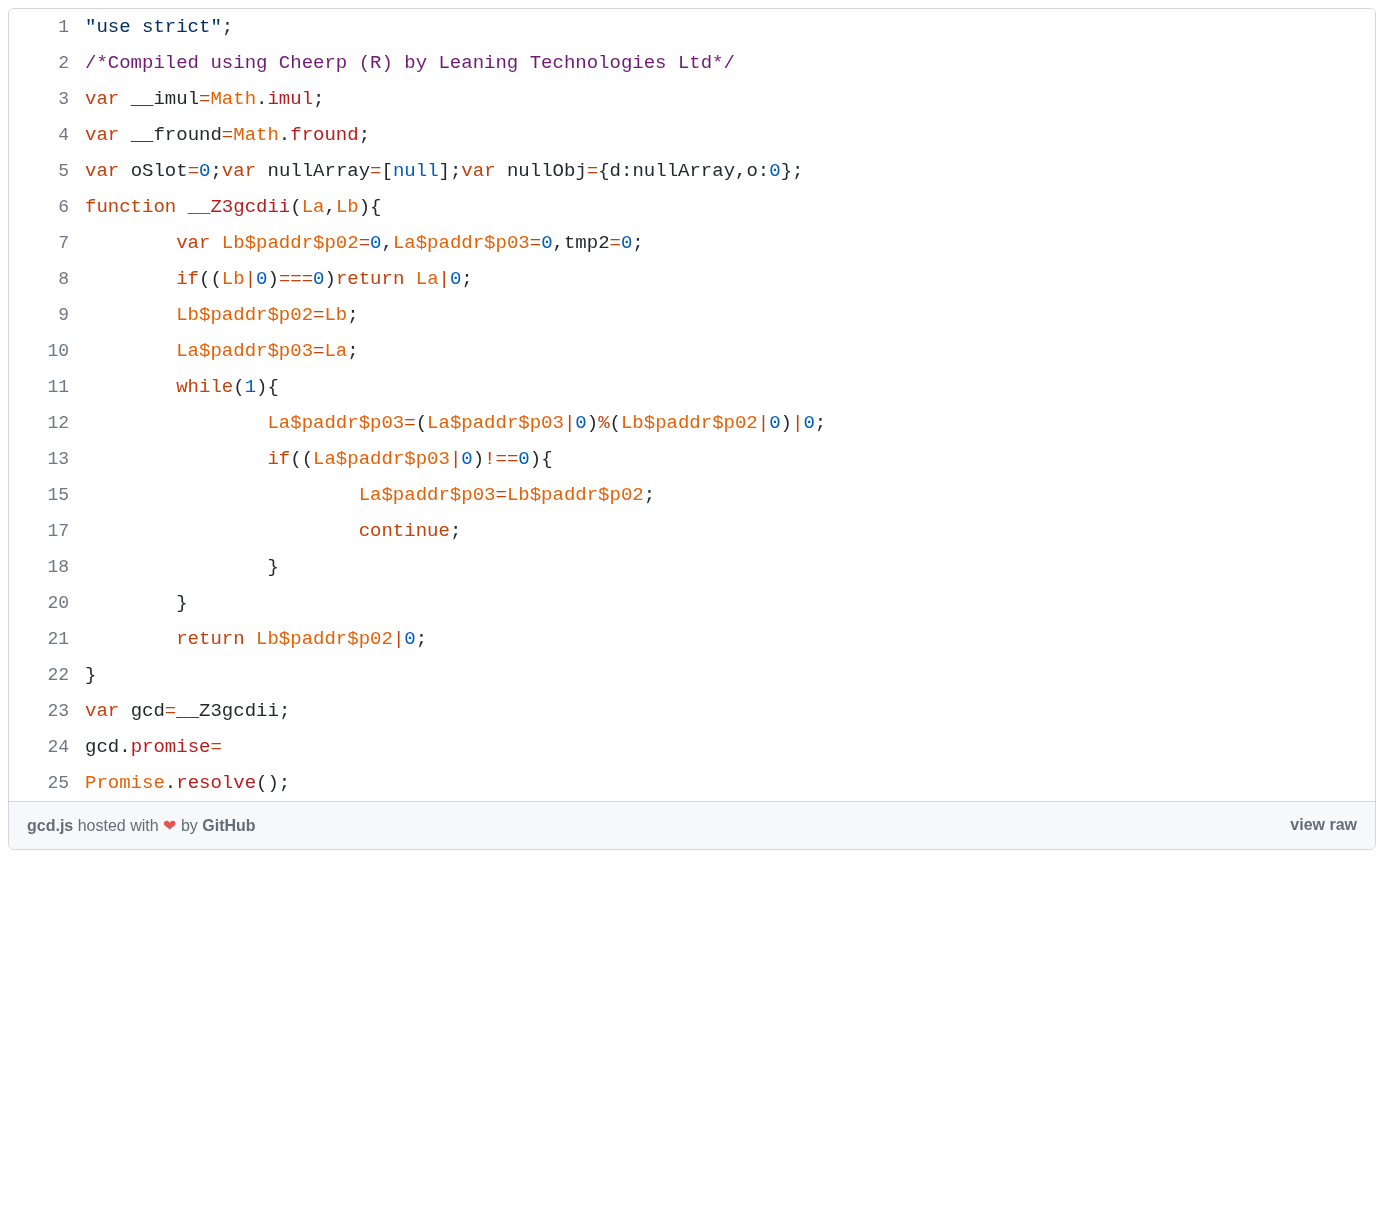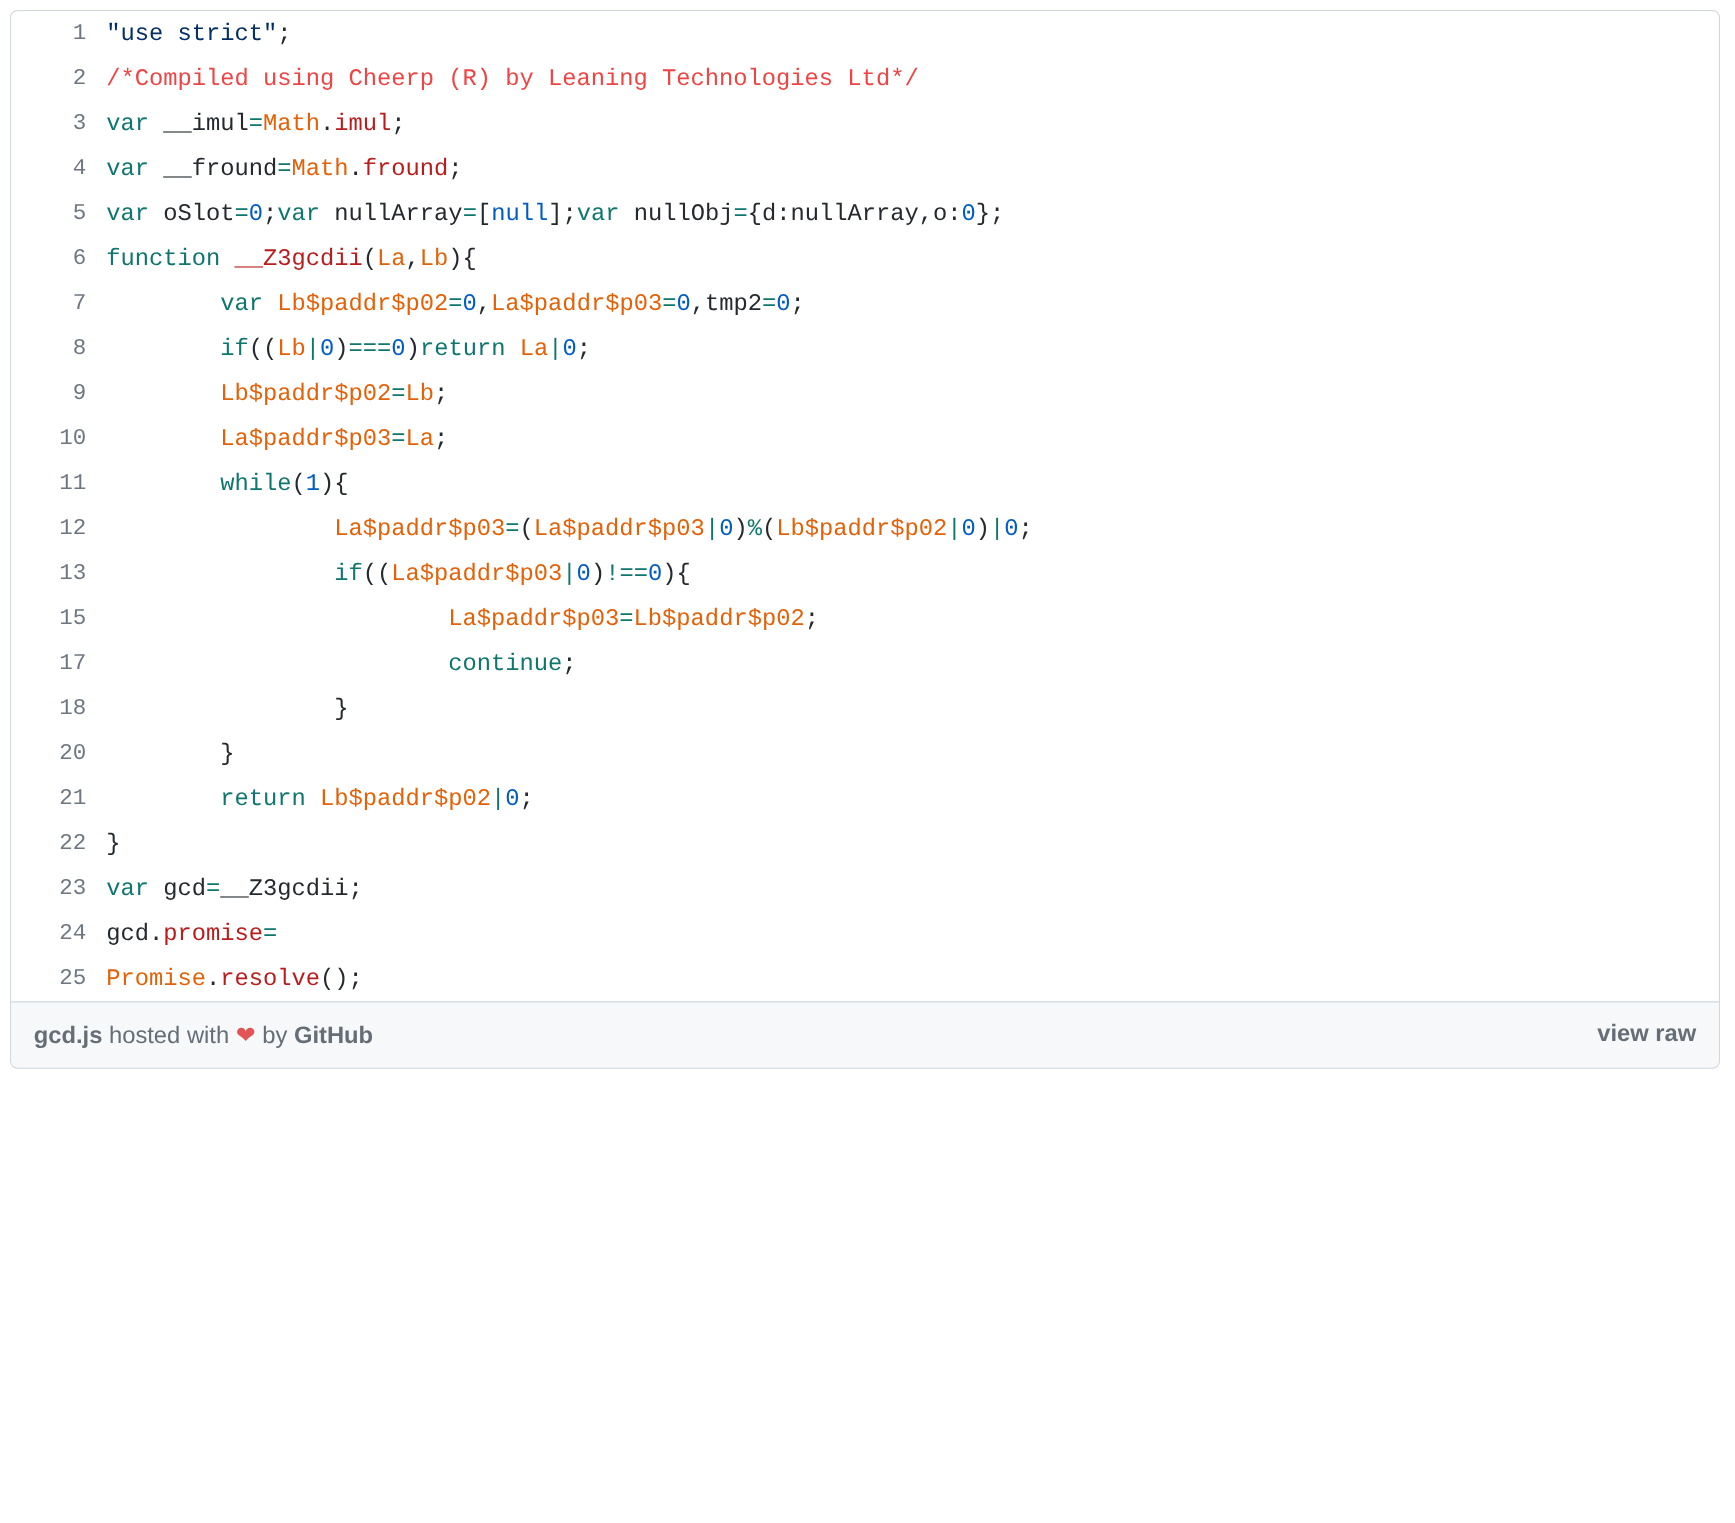--- a/index.html
+++ b/index.html
@@ -37,36 +37,36 @@
     vertical-align: top;
     font-size: 18px;
     font-family: ui-monospace, SFMono-Regular, "SF Mono", Consolas, "Liberation Mono", Menlo, monospace;
   }
   .code-cell {
     padding: 0 14px 0 0;
     white-space: pre;
     color: #1f2328;
   }
   .tok-str { color: #032f62; }
-  .tok-com { color: #ef4444; }
-  .tok-kw  { color: #0f766e; }
+  .tok-com { color: #701a75; }
+  .tok-kw  { color: #c2410c; }
   .tok-cls { color: #e36209; }
   .tok-fn  { color: #b91c1c; }
   .tok-num { color: #005cc5; }
   .tok-id  { color: #24292e; }
 
   .gist-meta {
     background: #f6f8fa;
     border-top: 1px solid #d0d7de;
     padding: 14px 18px;
-    font-size: 19px;
+    font-size: 16px;
     color: #656d76;
     display: flex;
     justify-content: space-between;
-    align-items: center;
+    align-items: flex-start;
   }
   .gist-meta a {
     color: #656d76;
     text-decoration: none;
     font-weight: 600;
   }
   .gist-meta .left a.file {
     font-weight: 700;
     color: #656d76;
   }

